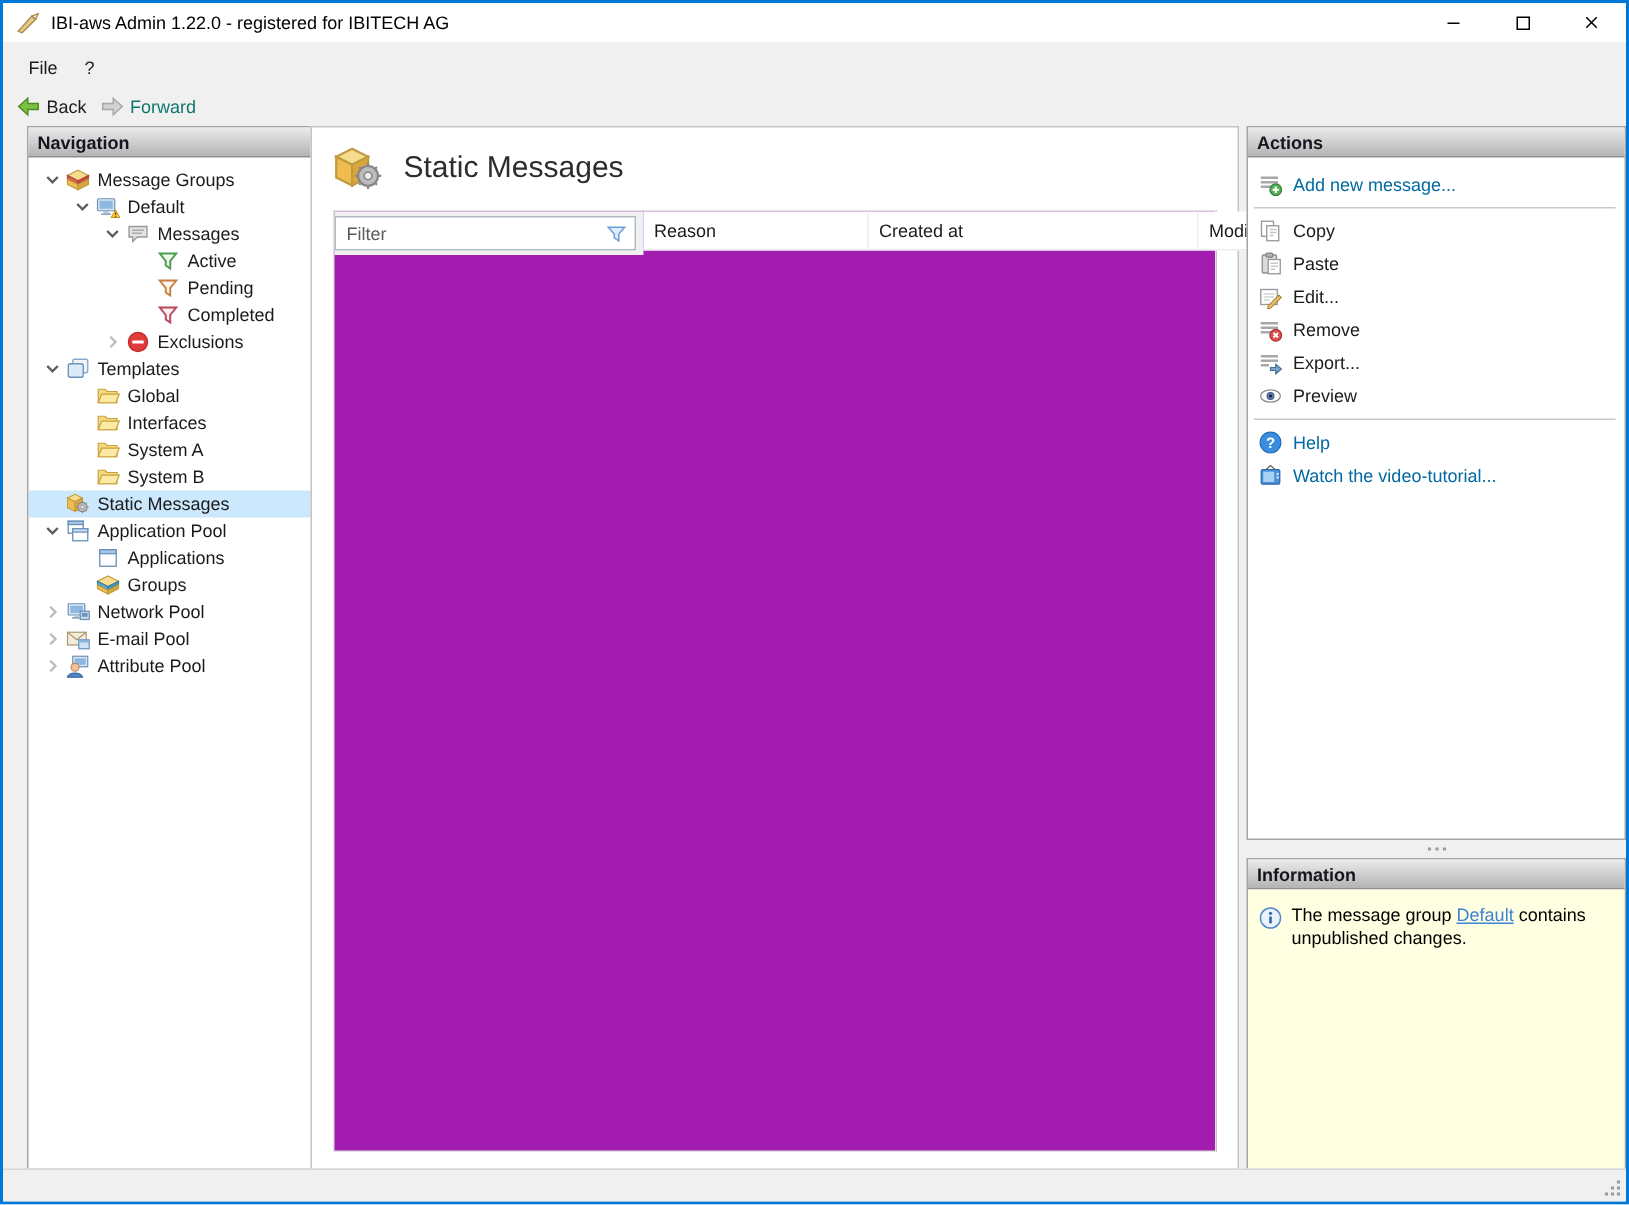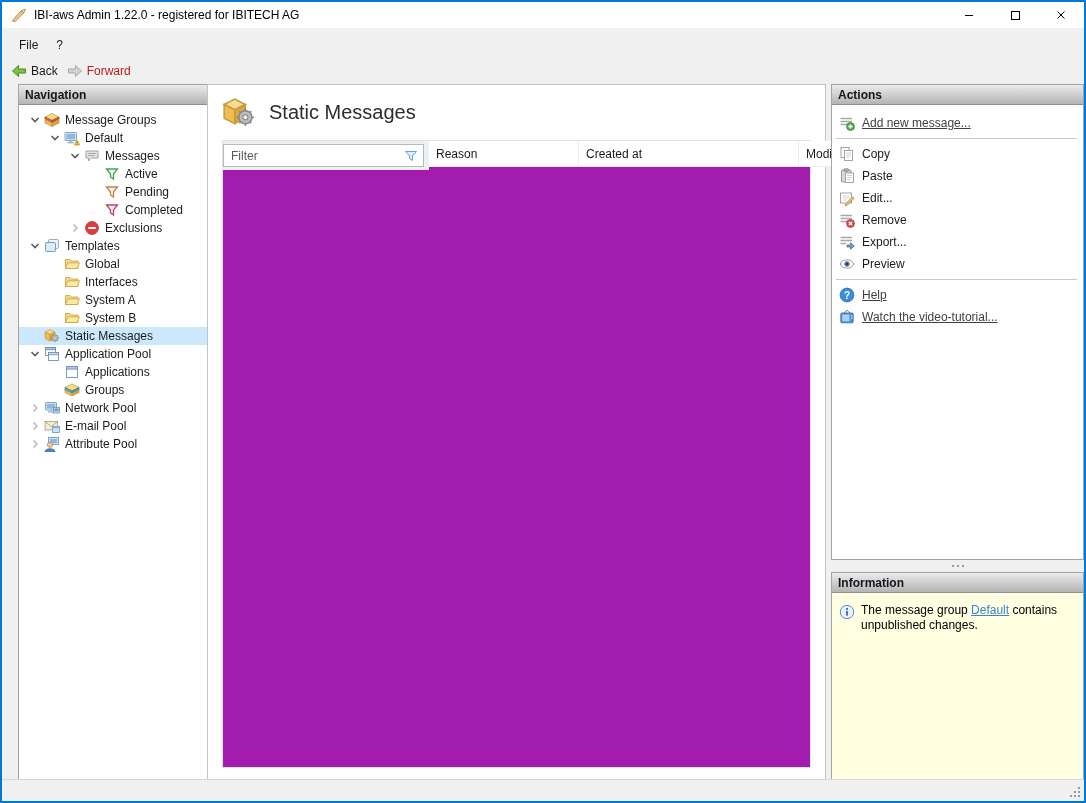--- a/index.html
+++ b/index.html
@@ -15,21 +15,21 @@
   .win-controls { margin-left:auto; display:flex; height:100%; }
   .win-btn { width:46px; height:100%; display:flex; align-items:center; justify-content:center; }
   .win-btn svg { width:16px; height:16px; }
 
   
   .menubar { position:absolute; top:30px; left:0; right:0; height:26px; background:#f0f0f0; display:flex; align-items:center; padding-left:8px; }
   .menu-item { padding:4px 9px; }
   .toolbar { position:absolute; top:56px; left:0; right:0; height:26px; background:#f0f0f0; display:flex; align-items:center; padding-left:6px; }
   .tool-btn { display:flex; align-items:center; gap:4px; padding:2px 6px 2px 3px; }
   .tool-btn .icon { width:16px; height:16px; }
-  .tool-btn.disabled .lbl { color:#b91c1c; }
+  .tool-btn.disabled .lbl { color:#0f766e; }
 
   .icon, .expander { display:inline-flex; width:16px; height:16px; flex:none; }
   .icon svg, .expander svg { width:100%; height:100%; display:block; }
 
   
   .panel { position:absolute; background:#fff; border:1px solid #a3a3a3; display:flex; flex-direction:column; }
   .panel-header { height:20px; flex:none; background:linear-gradient(#ebebeb,#b4b4b4); border-bottom:1px solid #8f8f8f; font-weight:bold; color:#15151f; padding:3px 0 0 6px; font-size:12px; }
 
   
   .nav-panel { left:16px; top:82; width:201px; height:696px; top:82px; }
@@ -54,21 +54,21 @@
   .grid-header { height:26px; flex:none; display:flex; background:#fff; border-bottom:1px solid #ededed; }
   .grid-col { padding:6px 0 0 7px; color:#1a1a1a; border-right:1px solid #ededed; height:100%; }
   .grid-col:nth-child(1){ width:150px; } .grid-col:nth-child(2){ width:220px; } .grid-col:nth-child(3){ flex:1; border-right:none; }
   .grid-body { flex:1; background:#fff; }
 
   
   .actions-panel { left:829px; top:82px; width:253px; height:476px; }
   .actions-body { padding-top:7px; flex:1; overflow:hidden; }
   .action-row { height:22px; display:flex; align-items:center; padding-left:7px; white-space:nowrap; }
   .action-row .icon { margin-right:7px; }
-  .action-row.link .lbl { color:#404040;text-decoration:underline; }
+  .action-row.link .lbl { color:#0369a1; }
   .action-sep { border-top:1px solid #c9c9c9; margin:4px 6px 4px 4px; }
 
   .vsplitter { position:absolute; left:829px; top:558px; width:253px; height:12px; background:#f0f0f0; display:flex; align-items:center; justify-content:center; gap:3px; }
   .vsplitter i { width:2px; height:2px; background:#9a9a9a; display:block; }
 
   .info-panel { left:829px; top:570px; width:253px; height:208px; }
   .info-body { flex:1; background:#ffffe1; padding:10px 6px 0 7px; display:flex; align-items:flex-start; }
   .info-body .icon { margin:1px 6px 0 0; }
   .info-text { line-height:15px; color:#000; width:212px; }
   .info-link { color:#3d82d6; text-decoration:underline; }

